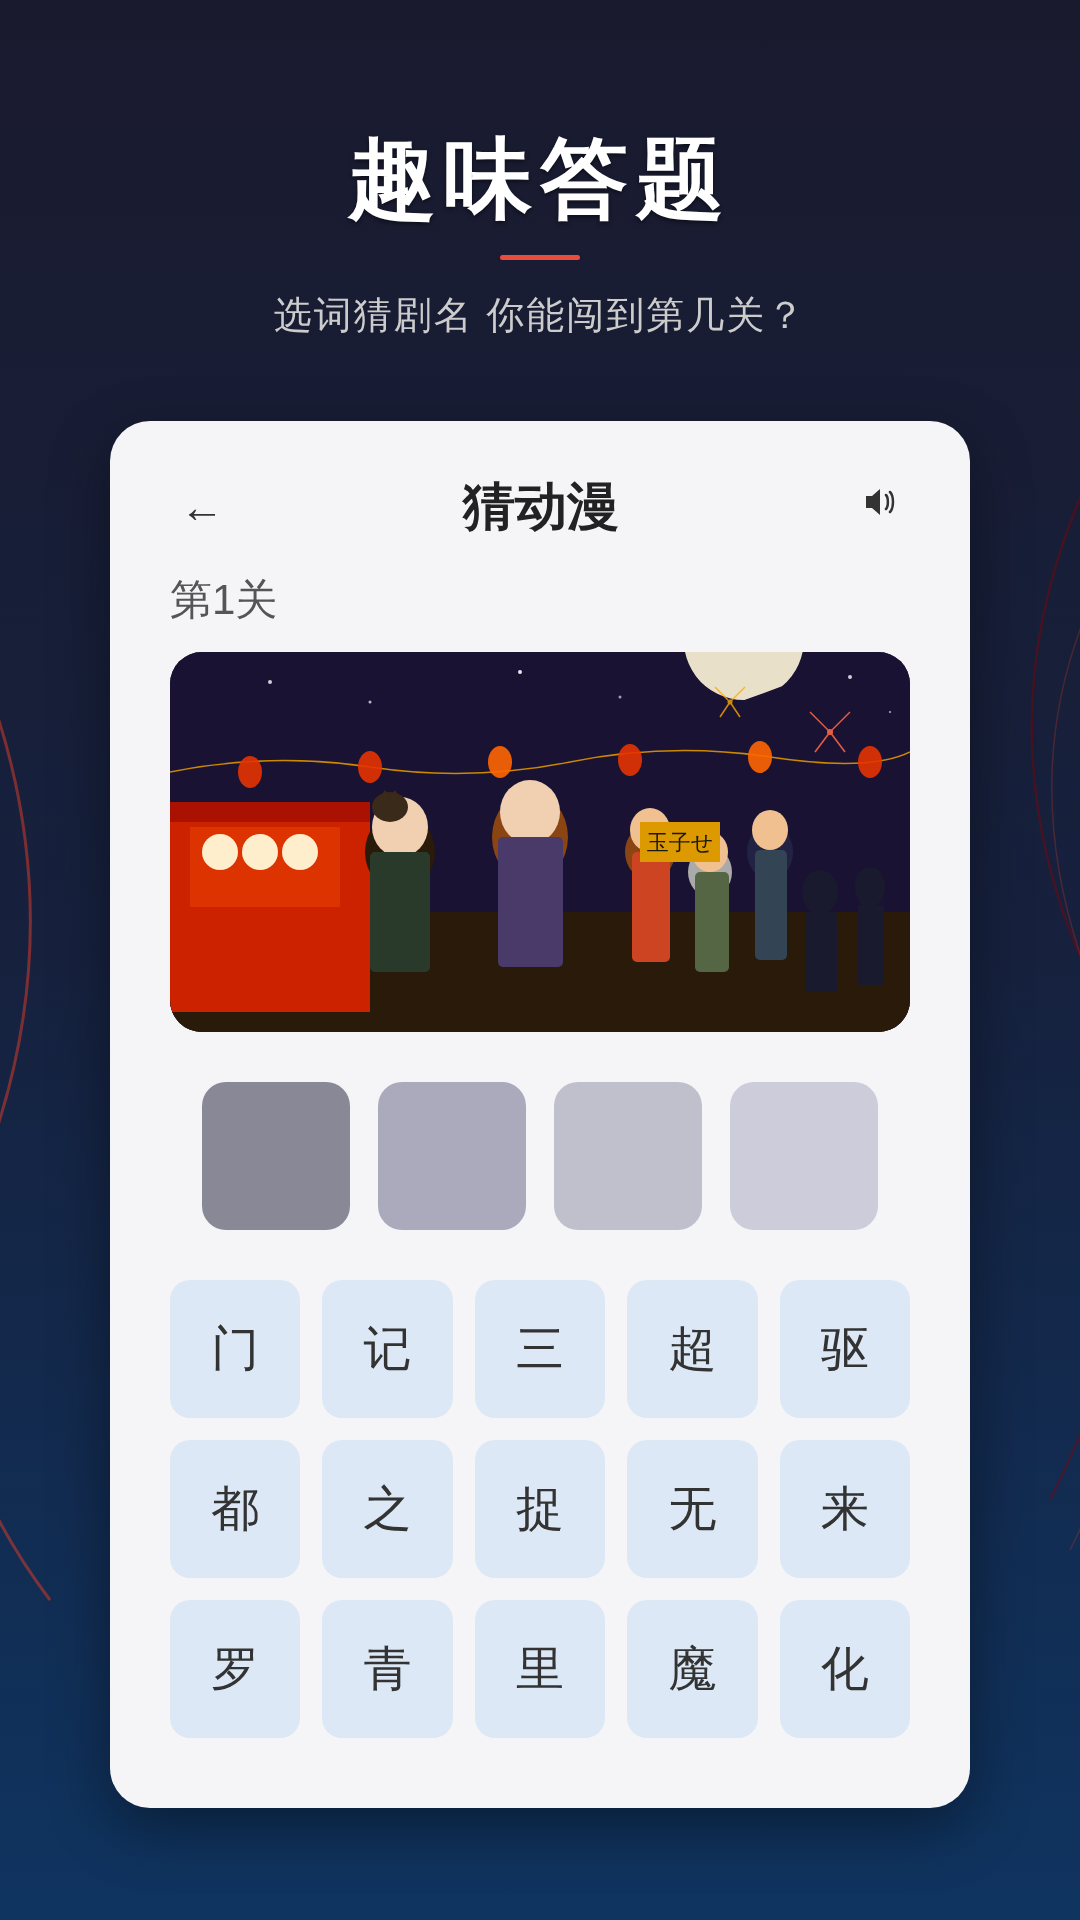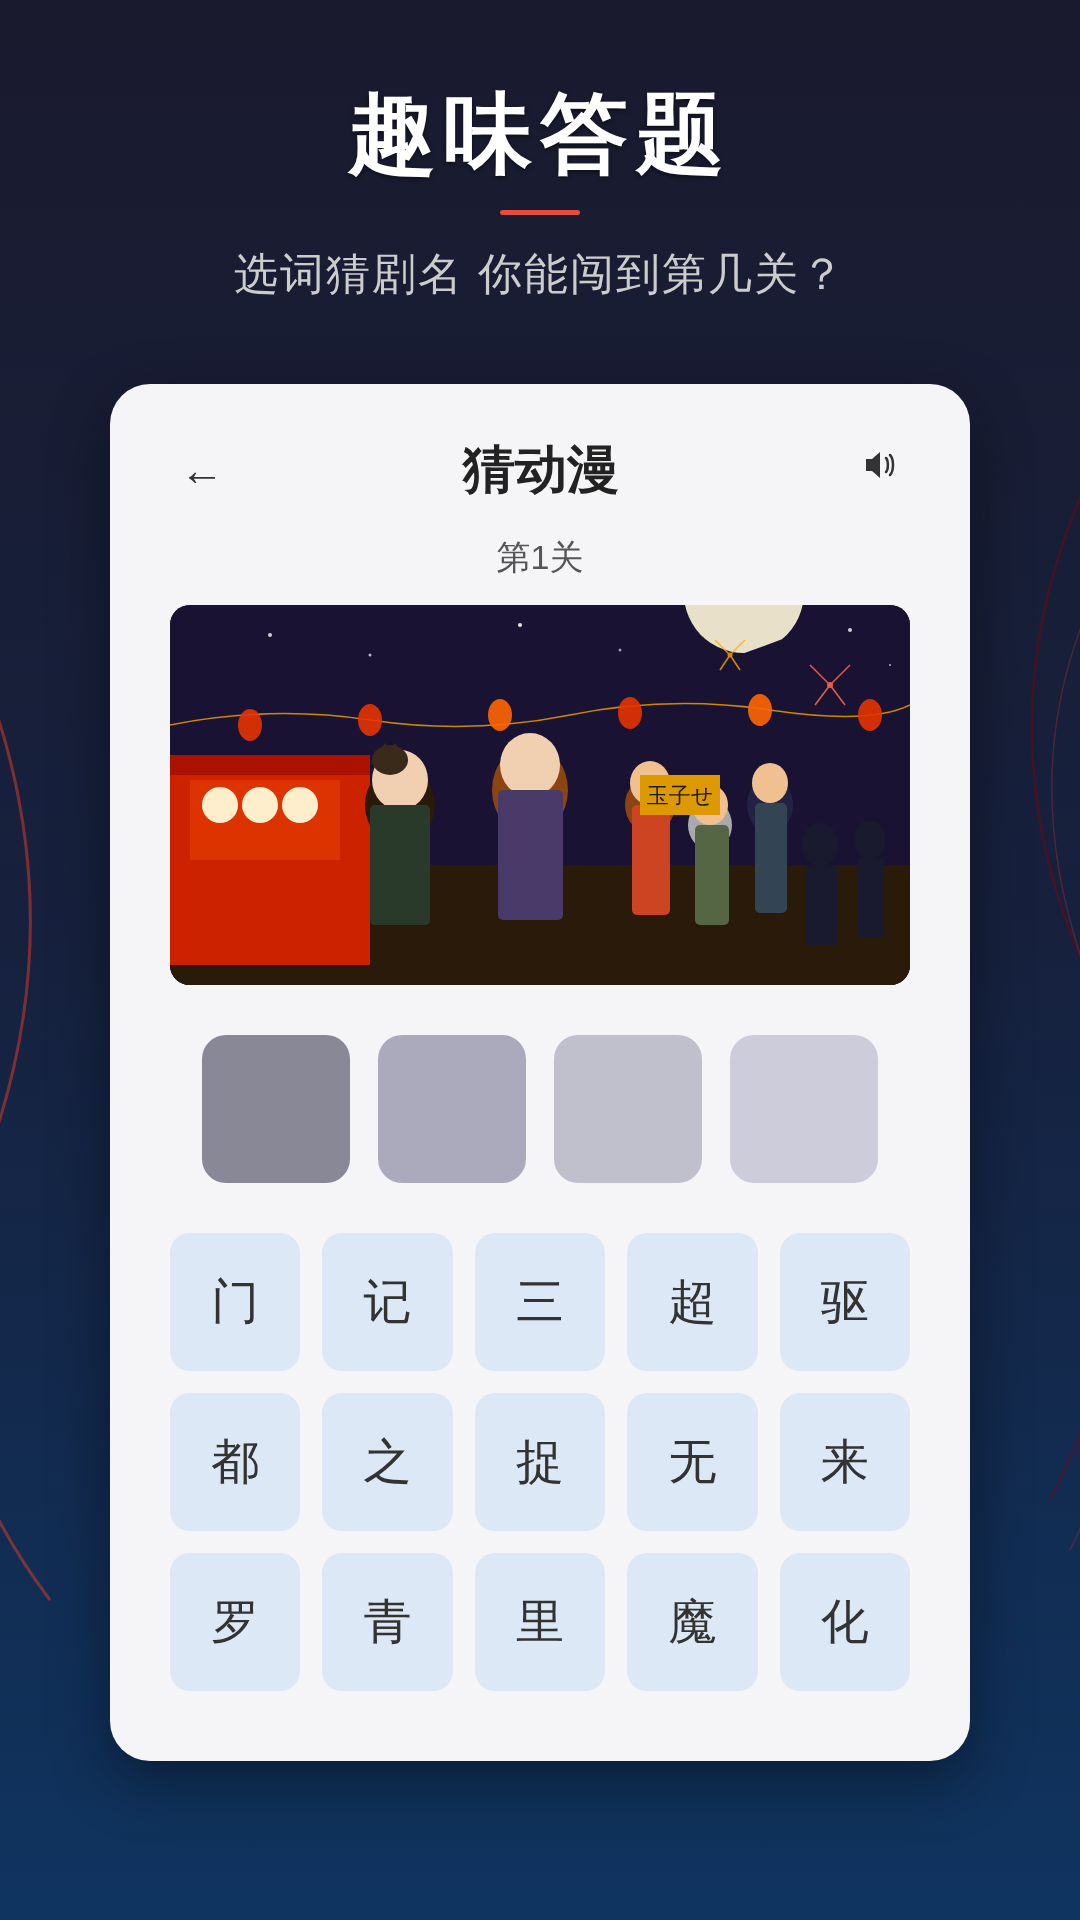--- a/index.html
+++ b/index.html
@@ -31,21 +31,21 @@
     }
 
     .page-container {
       position: relative;
       z-index: 2;
       width: 1080px;
       min-height: 1920px;
       display: flex;
       flex-direction: column;
       align-items: center;
-      padding-top: 75px;
+      padding-top: 120px;
     }
 
     
     .title-section {
       text-align: center;
       margin-bottom: 20px;
     }
 
     .main-title {
       font-size: 88px;
@@ -58,21 +58,21 @@
 
     .title-underline {
       width: 80px;
       height: 5px;
       background: #e74c3c;
       margin: 0 auto 30px;
       border-radius: 3px;
     }
 
     .subtitle {
-      font-size: 44px;
+      font-size: 38px;
       color: #cccccc;
       letter-spacing: 2px;
     }
 
     
     .card {
       background: #f5f5f8;
       border-radius: 40px;
       width: 860px;
       margin-top: 60px;
@@ -103,30 +103,30 @@
 
     .sound-btn {
       font-size: 40px;
       color: #333;
       cursor: pointer;
       padding: 10px;
     }
 
     
     .level-text {
-      text-align: center;
-      font-size: 34px;
+      text-align: left;
+      font-size: 42px;
       color: #555;
       margin-bottom: 24px;
     }
 
     
     .anime-image-container {
       width: 100%;
-      border-radius: 20px;
+      border-radius: 32px;
       overflow: hidden;
       margin-bottom: 50px;
       height: 380px;
       position: relative;
     }
 
     .anime-image-placeholder {
       width: 100%;
       height: 100%;
       position: relative;

